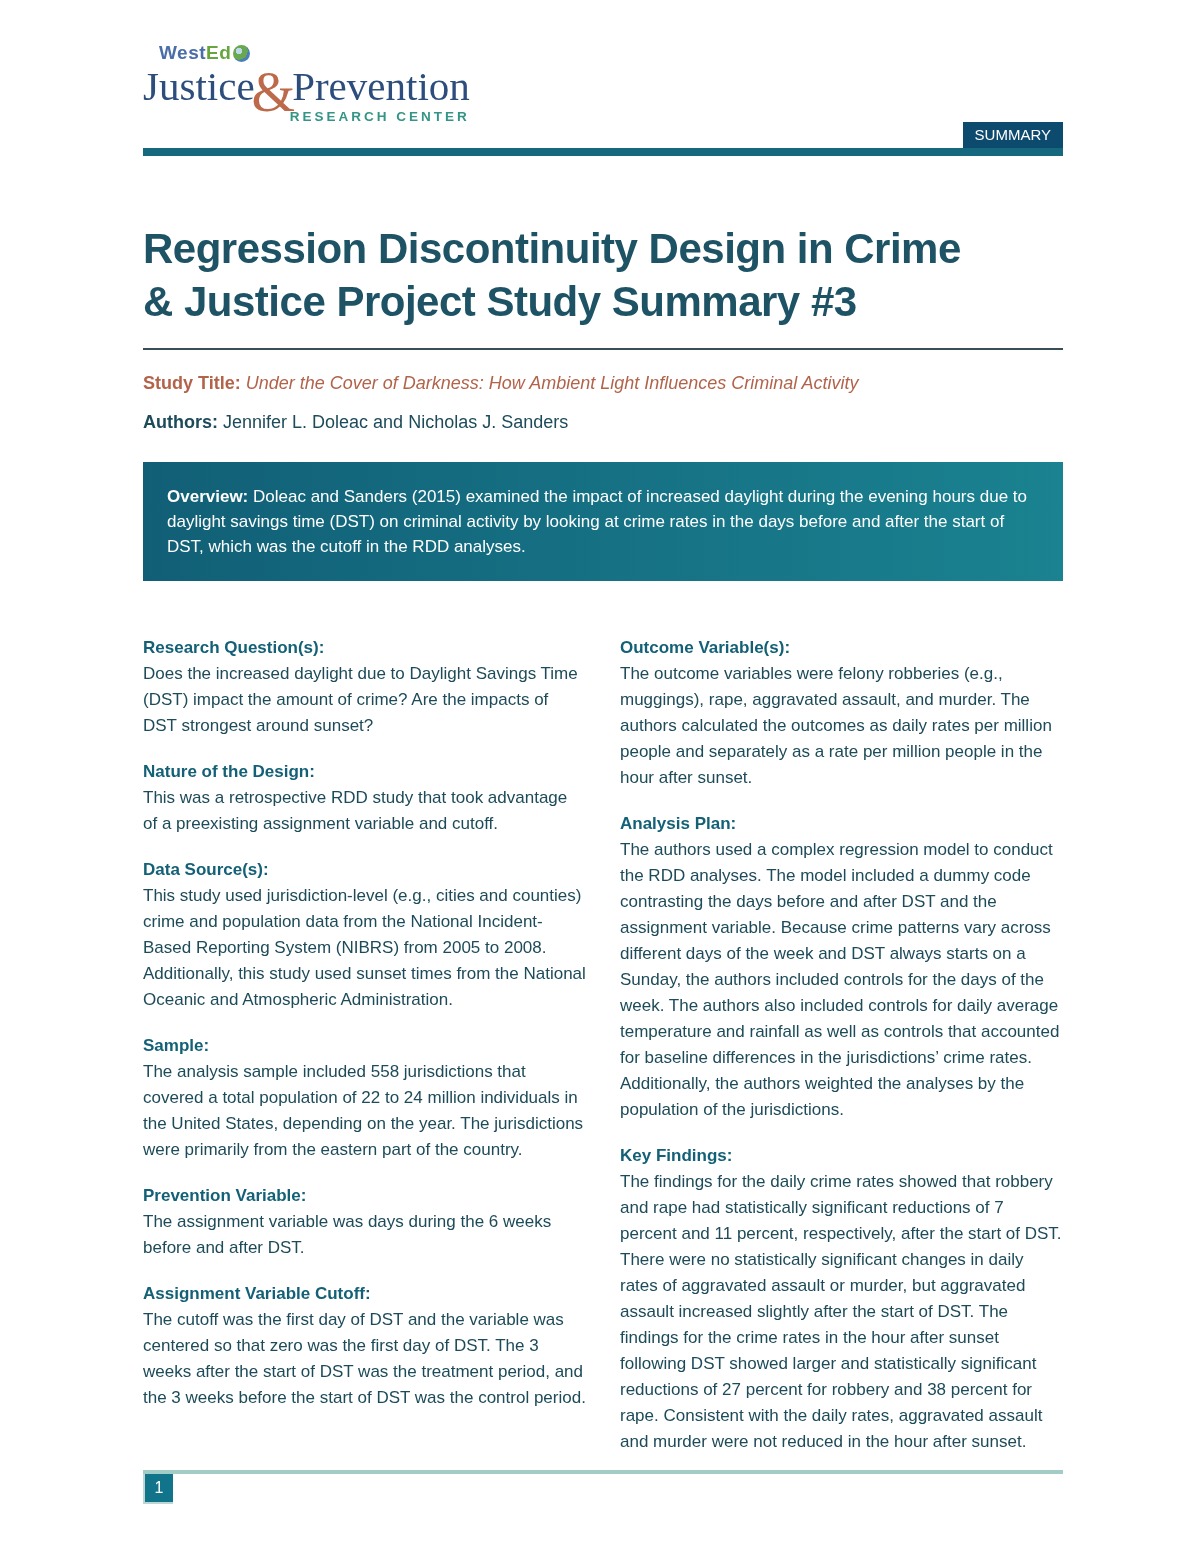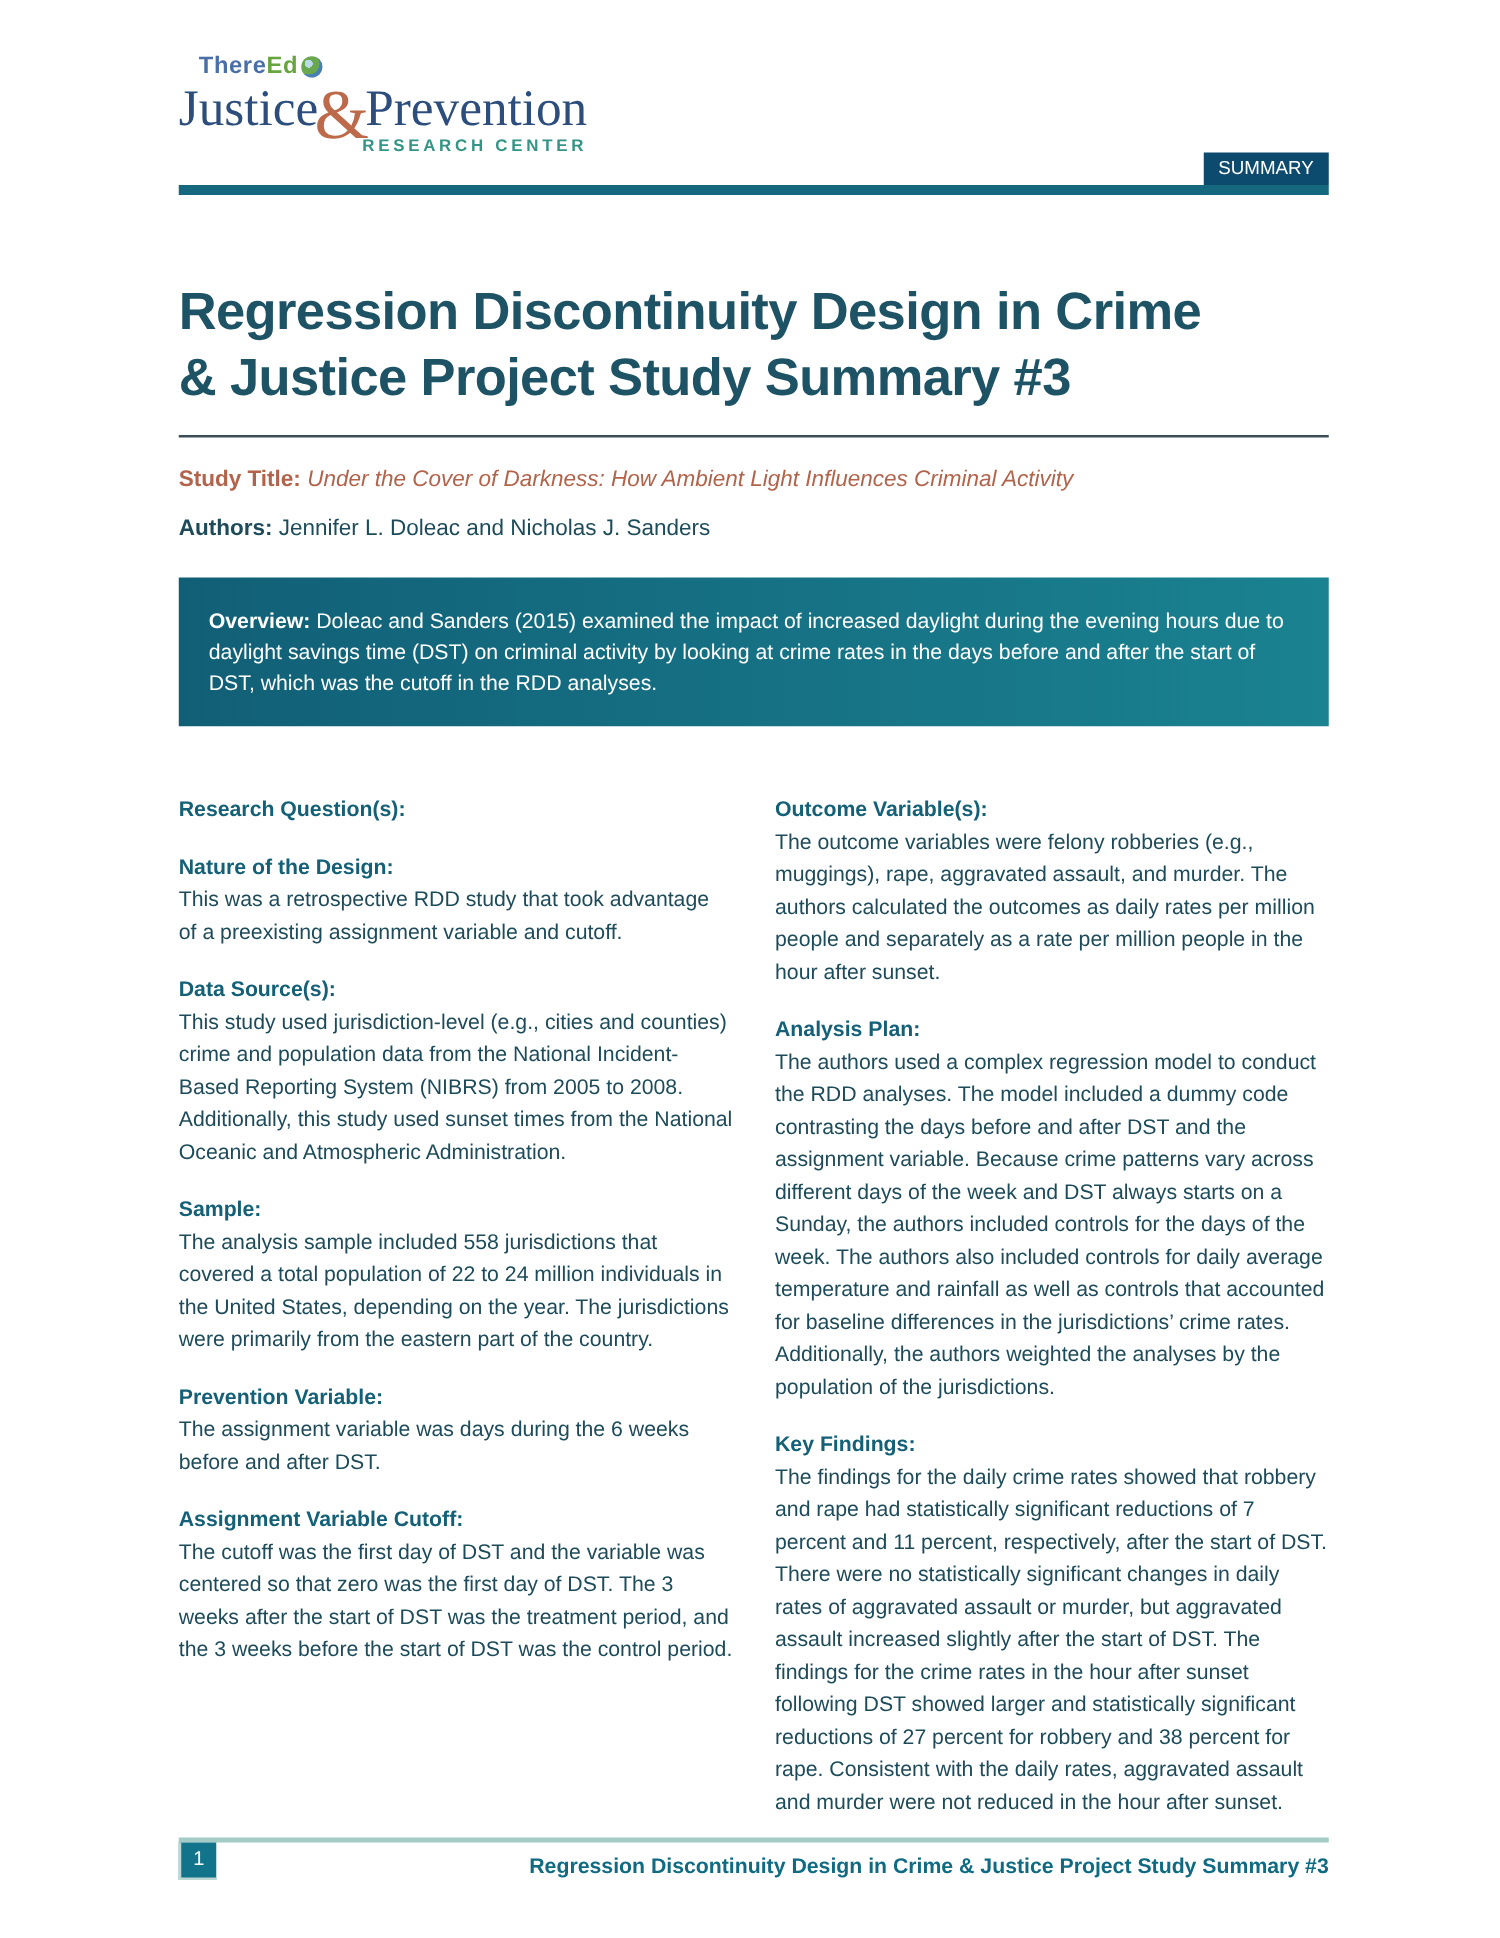--- a/index.html
+++ b/index.html
@@ -77,21 +77,21 @@
 </style>
 </head>
 <body>
 
 <div class="page">
   <div class="content">
 
     <div class="header">
       <div class="logo">
         <div class="logo-top">
-          <span class="logo-west">There</span>
+          <span class="logo-west">West</span>
             <span class="logo-ed">Ed</span>
             <span class="globe"></span>
         </div>
         <div class="logo-main">
           <span>Justice</span>
             <span class="logo-amp">&amp;</span>
             <span>Prevention</span>
         </div>
         <div class="logo-sub">RESEARCH CENTER</div>
       </div>
@@ -119,20 +119,21 @@
     <div class="overview">
       <b>Overview:</b>
       <span>Doleac and Sanders (2015) examined the impact of increased daylight during the evening hours due to daylight savings time (DST) on criminal activity by looking at crime rates in the days before and after the start of DST, which was the cutoff in the RDD analyses.</span>
     </div>
 
     <div class="columns">
 
       <div class="col">
         <section class="sec">
           <h3 class="sec-h">Research Question(s):</h3>
+          <p class="sec-p">Does the increased daylight due to Daylight Savings Time (DST) impact the amount of crime? Are the impacts of DST strongest around sunset?</p>
         </section>
         <section class="sec">
           <h3 class="sec-h">Nature of the Design:</h3>
           <p class="sec-p">This was a retrospective RDD study that took advantage of a preexisting assignment variable and cutoff.</p>
         </section>
         <section class="sec">
           <h3 class="sec-h">Data Source(s):</h3>
           <p class="sec-p">This study used jurisdiction-level (e.g., cities and counties) crime and population data from the National Incident-Based Reporting System (NIBRS) from 2005 to 2008. Additionally, this study used sunset times from the National Oceanic and Atmospheric Administration.</p>
         </section>
         <section class="sec">
@@ -163,15 +164,14 @@
           <p class="sec-p">The findings for the daily crime rates showed that robbery and rape had statistically significant reductions of 7 percent and 11 percent, respectively, after the start of DST. There were no statistically significant changes in daily rates of aggravated assault or murder, but aggravated assault increased slightly after the start of DST. The findings for the crime rates in the hour after sunset following DST showed larger and statistically significant reductions of 27 percent for robbery and 38 percent for rape. Consistent with the daily rates, aggravated assault and murder were not reduced in the hour after sunset.</p>
         </section>
       </div>
 
     </div>
   </div>
 
   <div class="footer">
     <div class="footer-rule"></div>
     <div class="page-box">1</div>
-    <div class="footer-text">Regression Discontinuity Design in Crime &amp; Justice Project Study Summary #3</div>
   </div>
 </div>
 
 </body></html>

